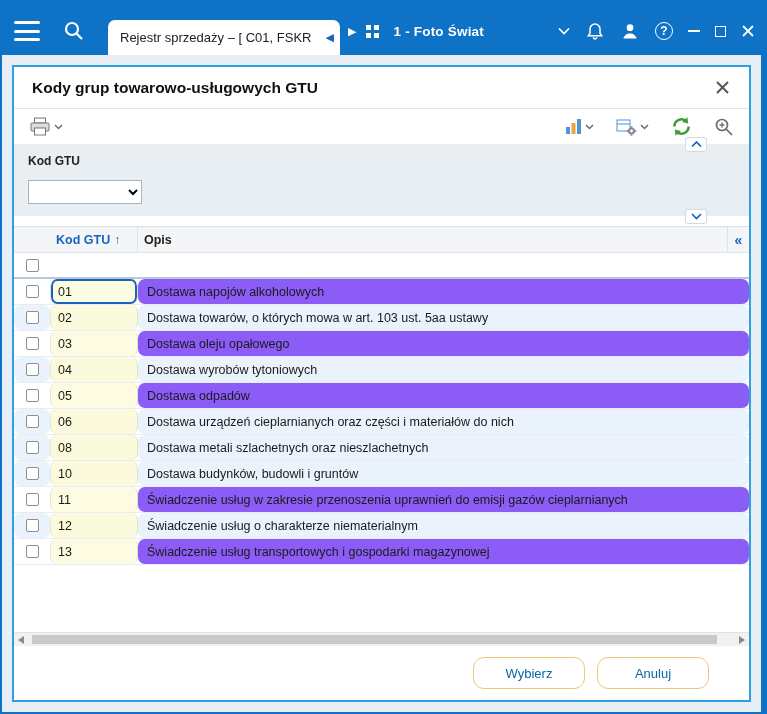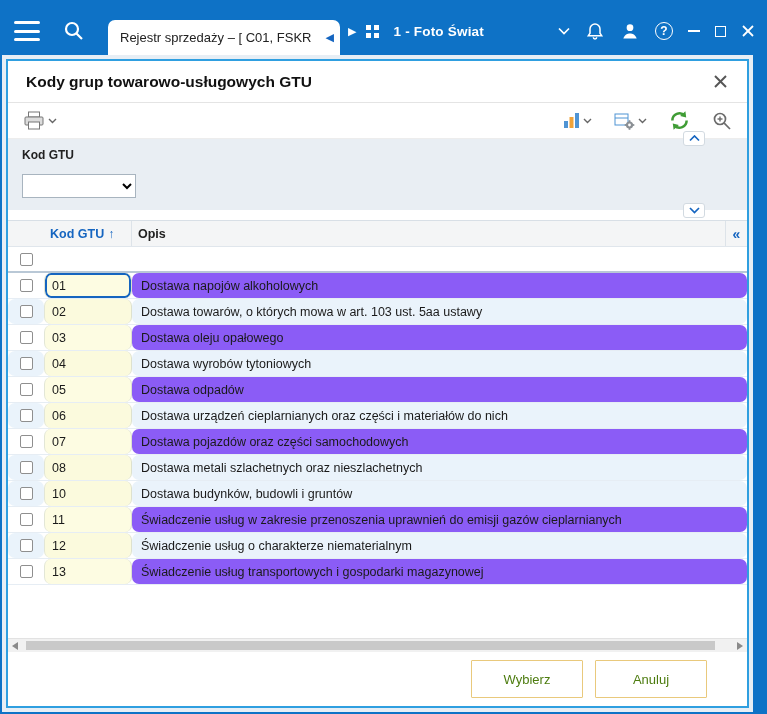--- a/index.html
+++ b/index.html
@@ -26,21 +26,21 @@
   .apps i { width:5px; height:5px; background:#fff; display:block; }
   .company { font-size:13.5px; font-weight:bold; letter-spacing:.2px; }
   .tb-right { margin-left:auto; display:flex; align-items:center; gap:15px; padding-right:12px; }
   .tb-icon { display:flex; align-items:center; justify-content:center; cursor:pointer; }
   .help-circle { width:18px; height:18px; border:1.7px solid #fff; border-radius:50%;
                  display:flex; align-items:center; justify-content:center; font-size:12px; font-weight:bold; color:#fff; }
   .win-min { width:12px; height:2px; background:#fff; }
   .win-max { width:11px; height:11px; border:1.7px solid #fff; }
 
   
-  .workspace { flex:1; background:#e7eef5; margin:0 14px 2px 2px; padding:4px; display:flex; min-height:0; }
+  .workspace { flex:1; background:#e7eef5; margin:0 6px 2px 2px; padding:10px; display:flex; min-height:0; }
   .dialog { flex:1; background:#fff; border:2px solid #2f9fe0; display:flex; flex-direction:column; min-height:0; }
 
   .dlg-header { flex:0 0 42px; display:flex; align-items:center; padding:0 18px; border-bottom:1px solid #e4e4e4; }
   .dlg-title { font-size:15.5px; font-weight:bold; color:#111; }
   .dlg-close { margin-left:auto; cursor:pointer; display:flex; }
 
   .toolbar { flex:0 0 36px; display:flex; align-items:center; padding:0 10px; border-bottom:1px solid #ededed; }
   .tool { display:flex; align-items:center; gap:3px; padding:3px 5px; cursor:pointer; }
   .tool-right { margin-left:auto; display:flex; align-items:center; gap:12px; }
   .chev-down-svg { display:inline-flex; }
@@ -85,22 +85,22 @@
   .table-filler { flex:1; background:#fff; }
 
   
   .hscroll { flex:0 0 14px; background:#f1f1f1; border-top:1px solid #e2e2e2; display:flex; align-items:center; }
   .hs-arrow { flex:0 0 14px; display:flex; align-items:center; justify-content:center; cursor:pointer; }
   .hs-track { flex:1; position:relative; height:100%; }
   .hs-thumb { position:absolute; top:2px; bottom:2px; left:4px; right:18px; background:#c9c9c9; cursor:pointer; }
 
   
   .footer { flex:0 0 54px; display:flex; align-items:center; justify-content:flex-end; gap:12px; padding-right:40px; background:#fff; }
-  .btn { width:112px; height:38px; background:#fff; border:1px solid #e9c97c; border-radius:1px;
-         font-size:13px; color:#4d7c0f; font-family:"Liberation Sans",sans-serif; cursor:pointer; }
+  .btn { width:112px; height:32px; background:#fff; border:1px solid #e9c97c; border-radius:11px;
+         font-size:13px; color:#0369a1; font-family:"Liberation Sans",sans-serif; cursor:pointer; }
 </style>
 </head>
 <body>
 
 <div class="app">
 
   <div class="titlebar">
     <div class="hamburger">
         <span></span>
         <span></span>
@@ -316,27 +316,20 @@
   </div>
 
   <div class="trow alt">
     <div class="cell cell-check">
                 <span class="checkbox"></span>
               </div>
     <div class="cell cell-kod">06</div>
     <div class="cell cell-opis">Dostawa urządzeń cieplarnianych oraz części i materiałów do nich</div>
   </div>
 
-  <div class="trow">
-    <div class="cell cell-check">
-                <span class="checkbox"></span>
-              </div>
-    <div class="cell cell-kod">07</div>
-    <div class="cell cell-opis">Dostawa pojazdów oraz części samochodowych</div>
-  </div>
 
   <div class="trow alt">
     <div class="cell cell-check">
                 <span class="checkbox"></span>
               </div>
     <div class="cell cell-kod">08</div>
     <div class="cell cell-opis">Dostawa metali szlachetnych oraz nieszlachetnych</div>
   </div>
 
 

